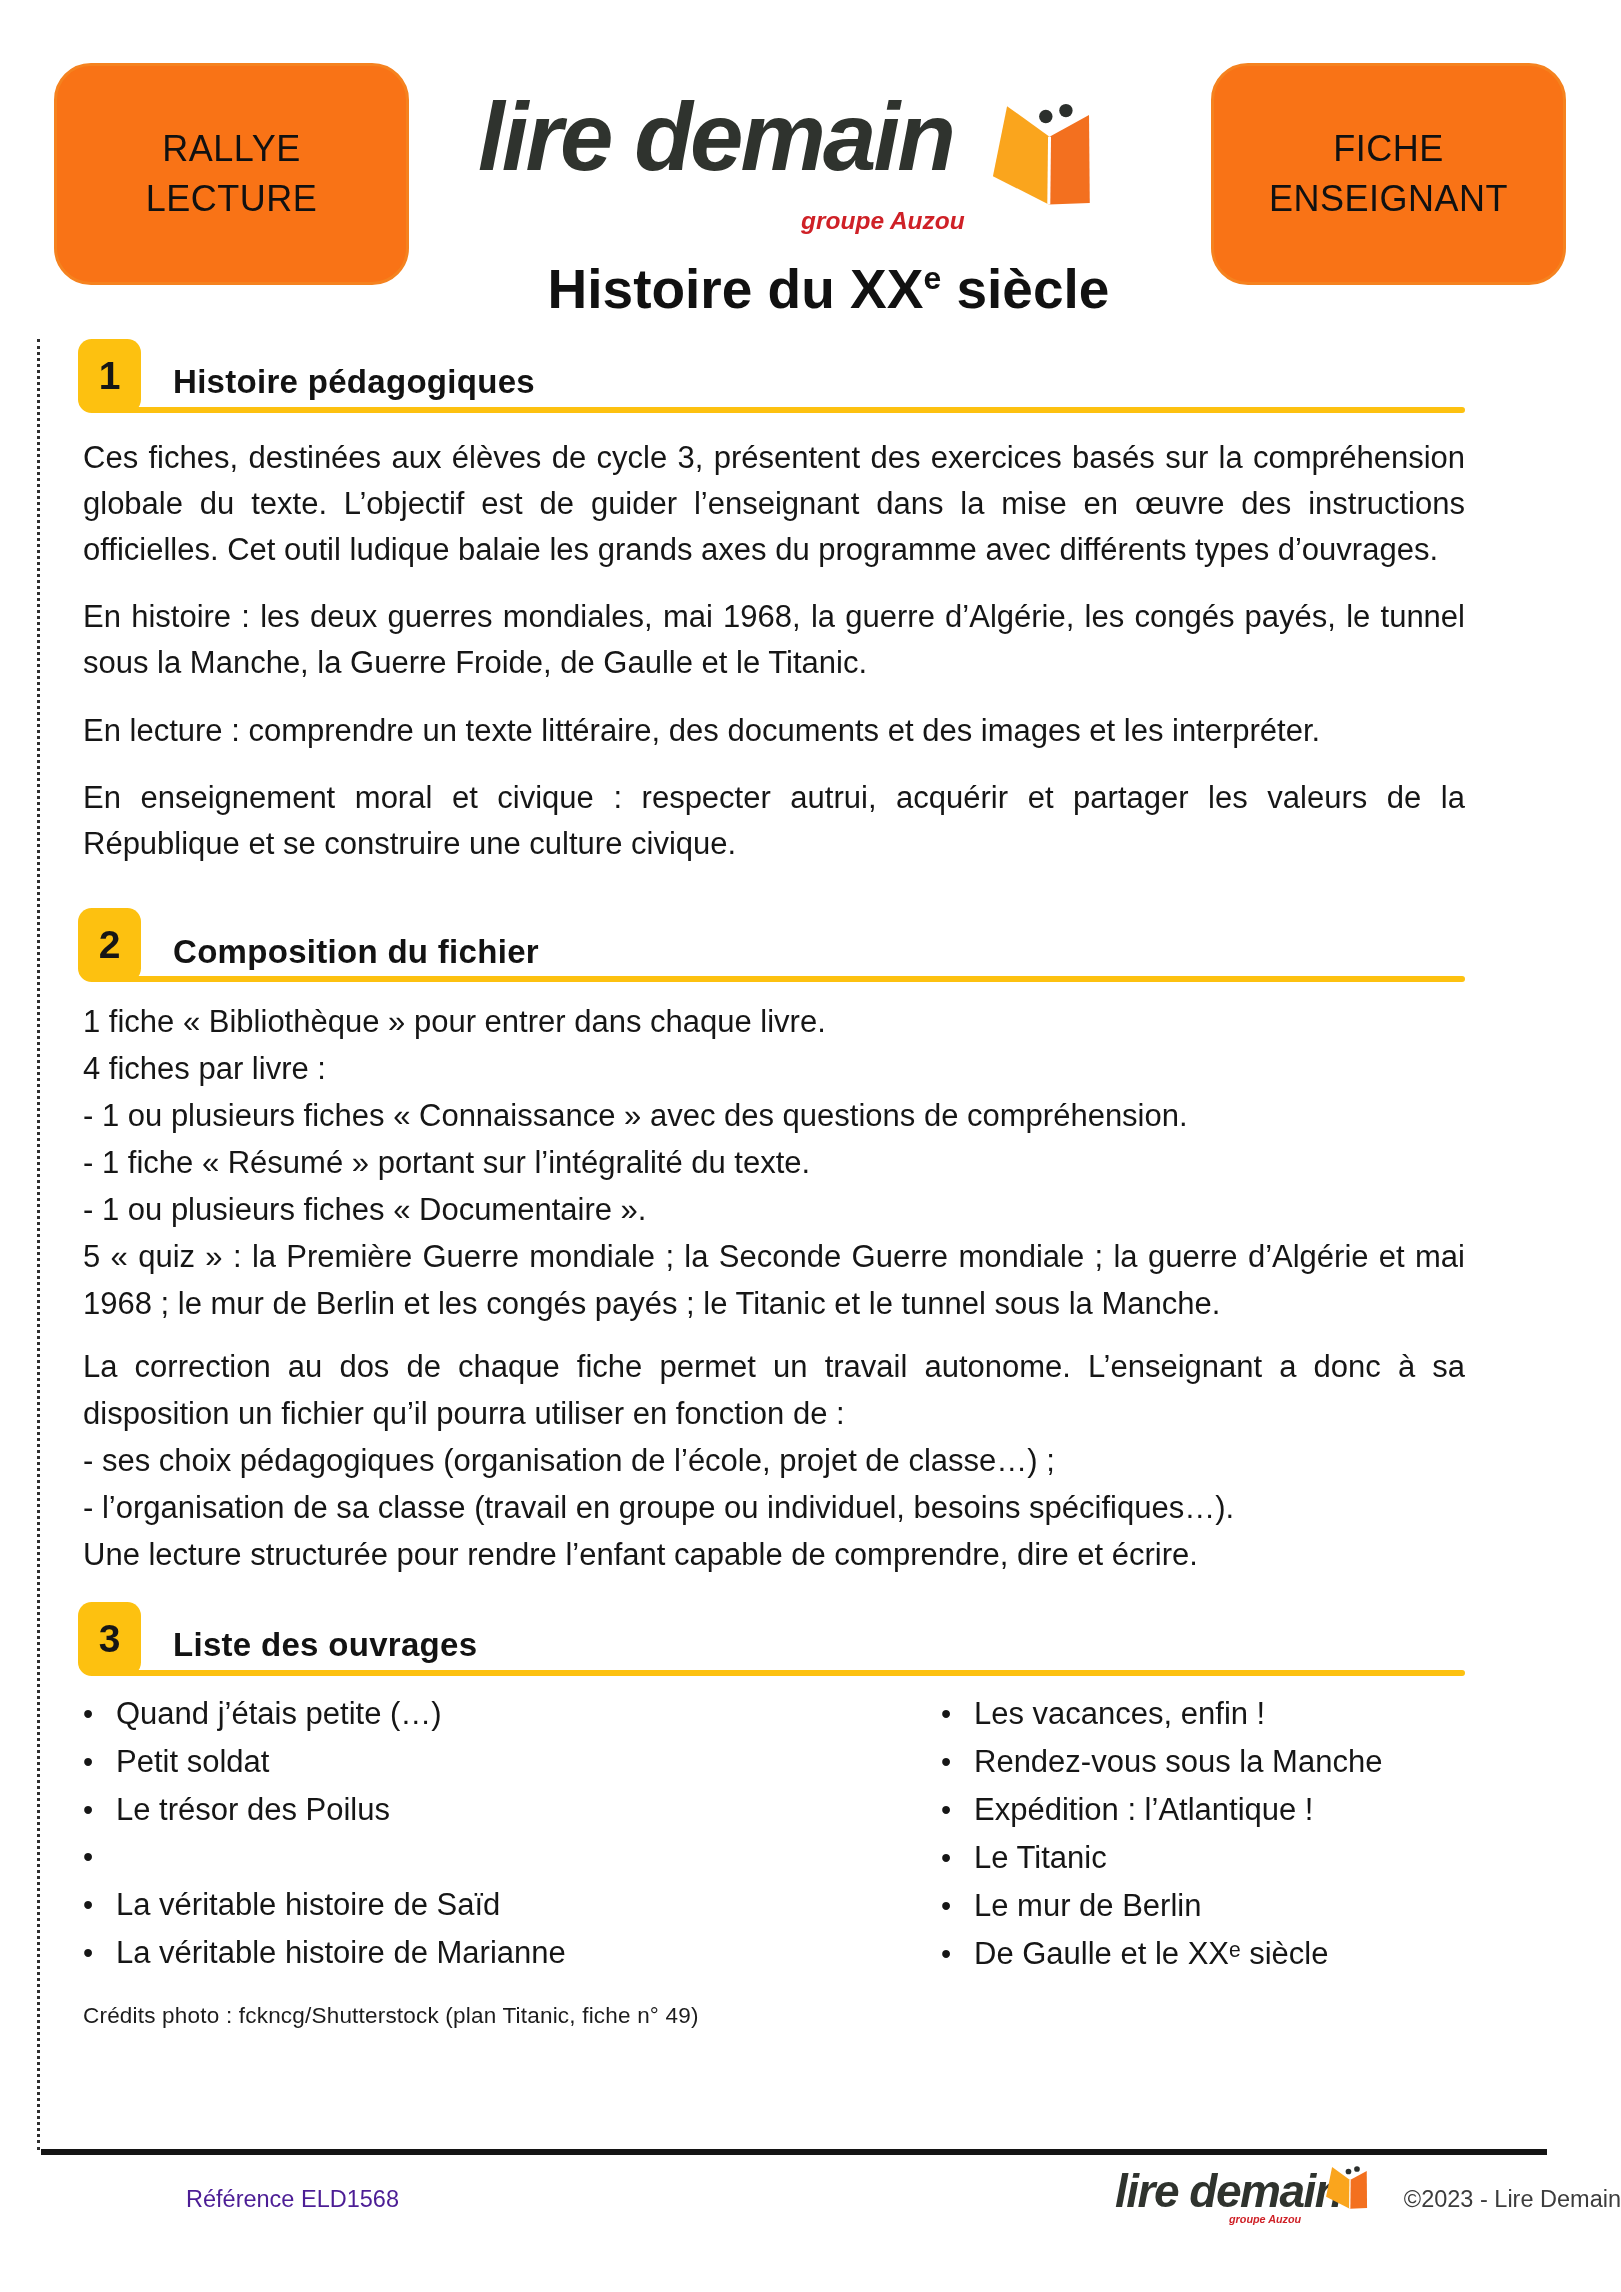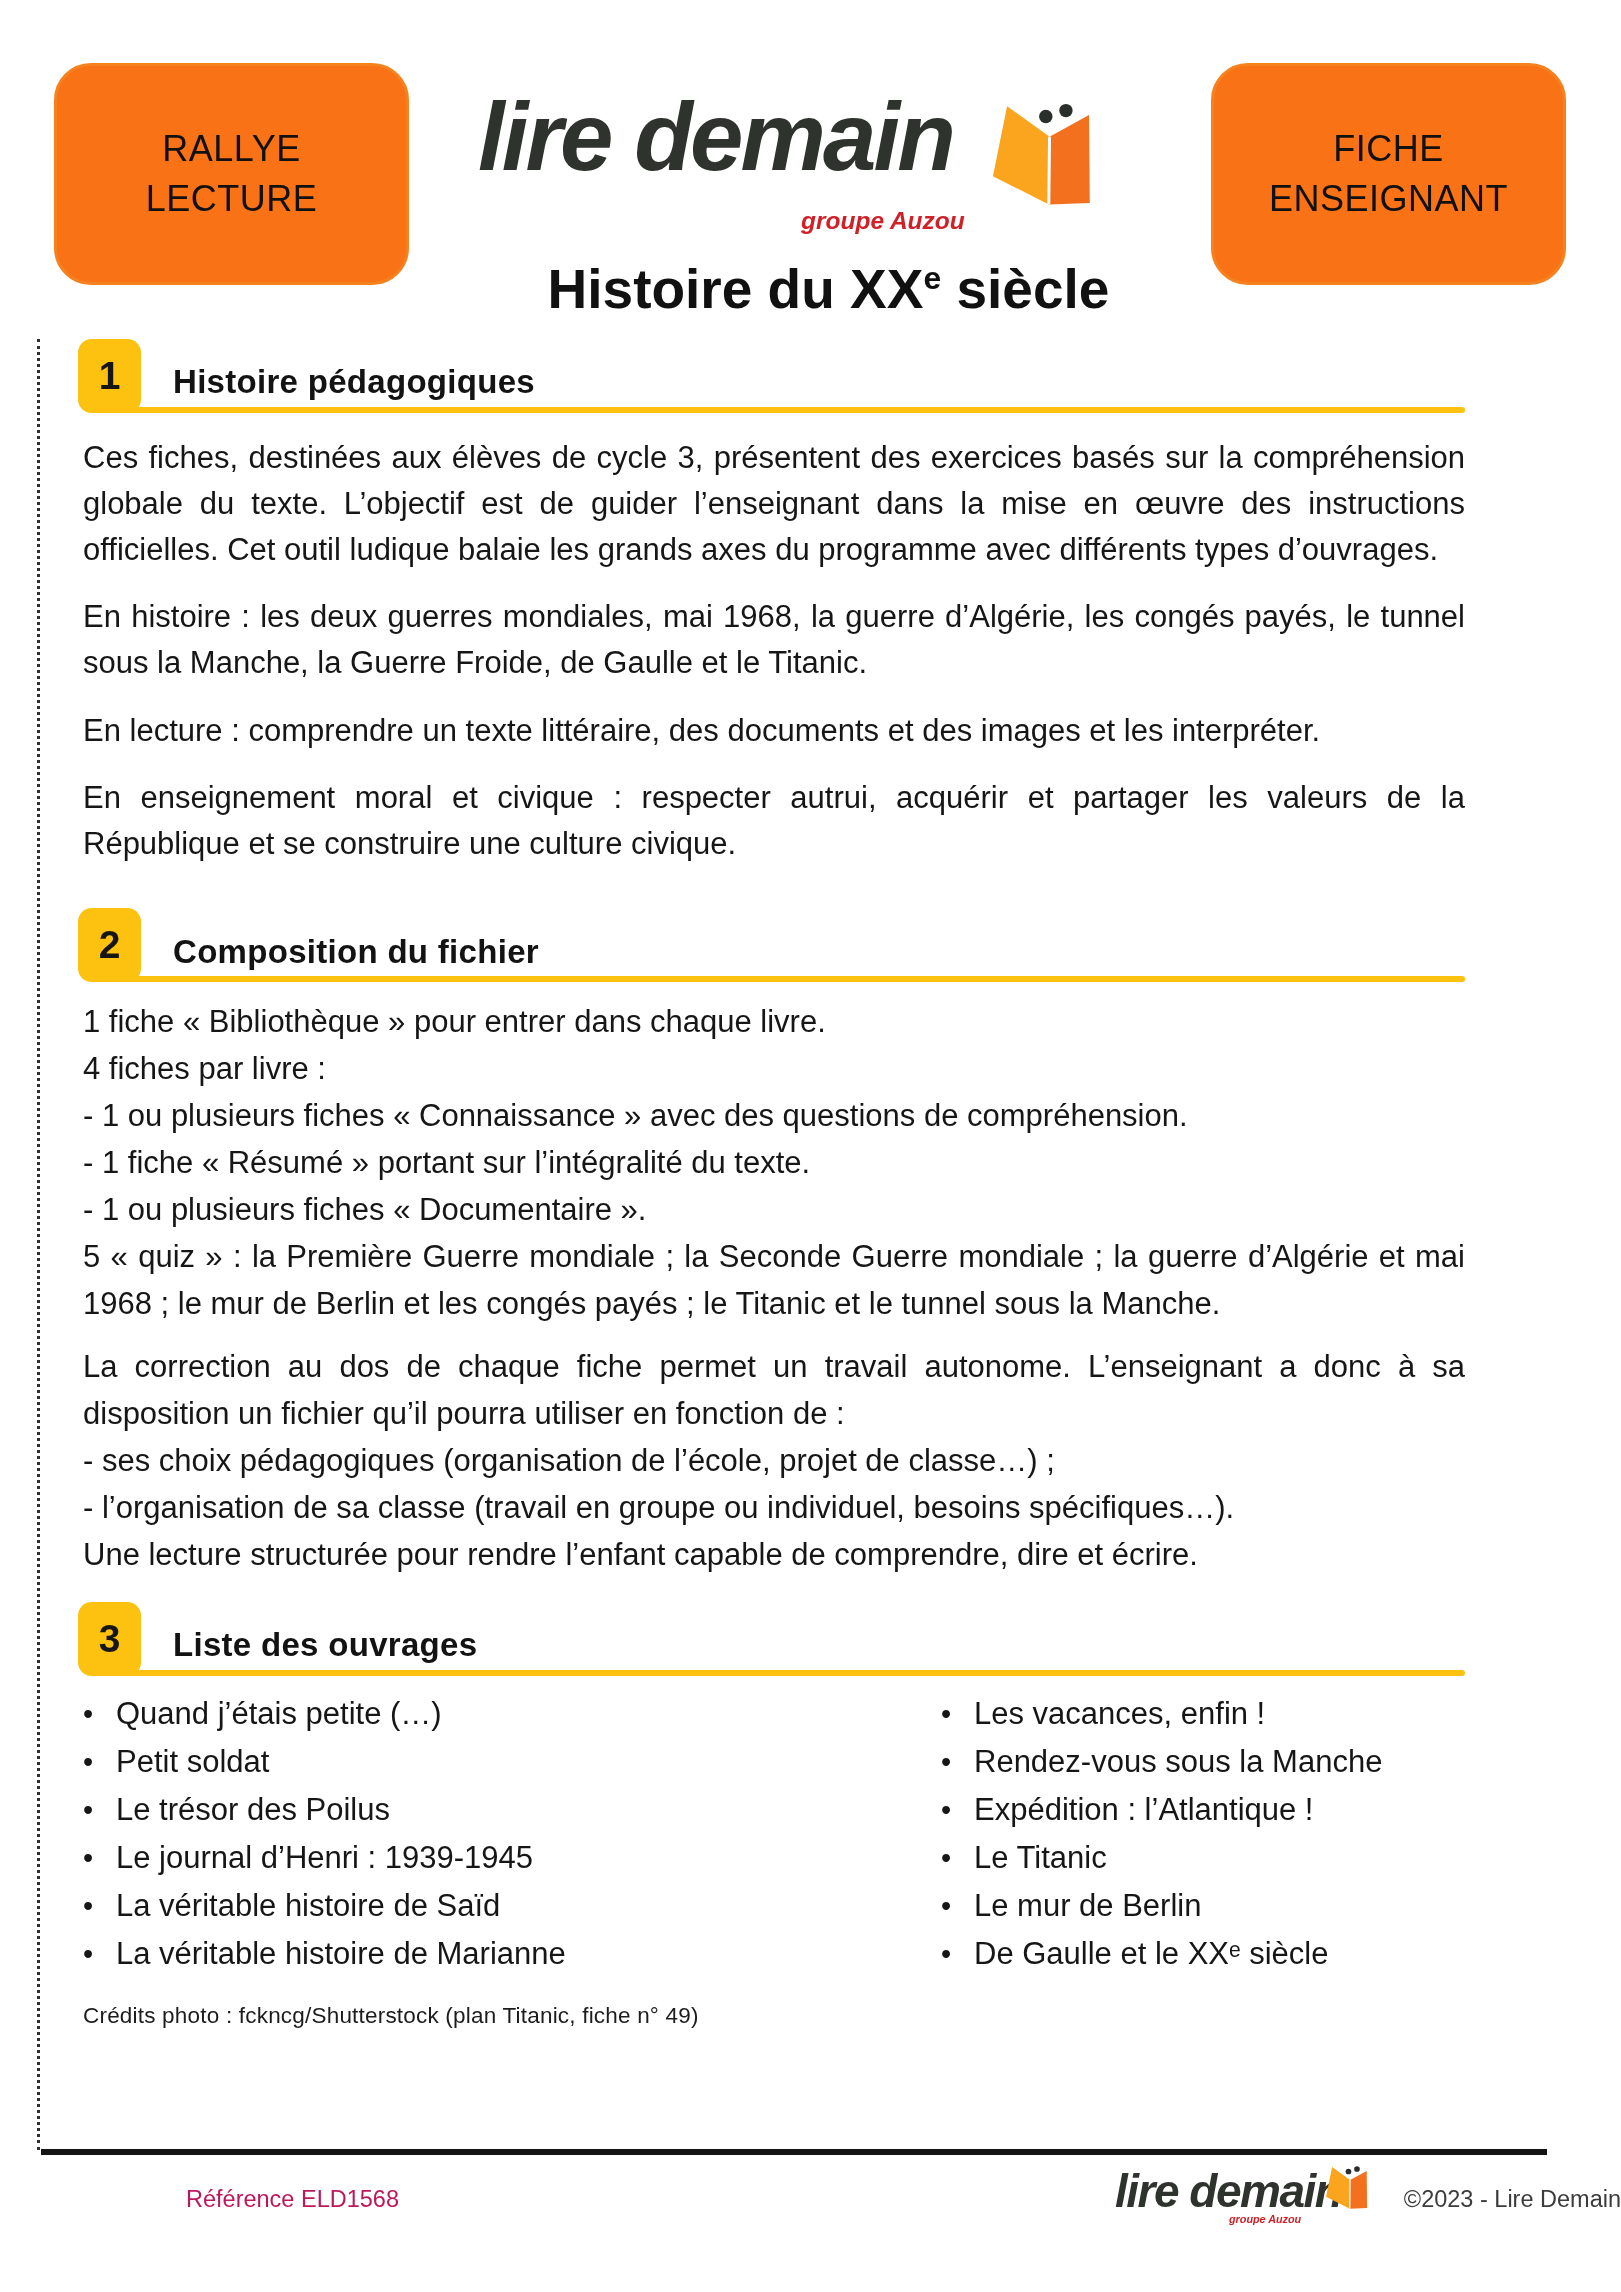--- a/index.html
+++ b/index.html
@@ -67,21 +67,21 @@
   
   .book-cols{display:flex;margin-top:13.7px;}
   .book-col{display:flex;flex-direction:column;}
   .book-col-left{width:858px;}
   .book-col-right{flex:1;}
   .li{display:flex;align-items:baseline;font-size:31px;line-height:47px;}
   .blt{width:33px;flex:0 0 33px;font-size:29px;}
   
   .credits{margin-top:25.5px;font-size:22.5px;color:#1c1c1c;letter-spacing:0.2px;}
   .footer-line{position:absolute;left:41px;top:2149px;width:1506px;height:5.9px;background:#141414;}
-  .footer-ref{position:absolute;left:186px;top:2186px;font-size:23.5px;color:#be185d;}
+  .footer-ref{position:absolute;left:186px;top:2186px;font-size:23.5px;color:#4c1d95;}
   .footer-copy{position:absolute;left:0;top:2186px;width:100%;text-align:right;font-size:23.5px;color:#3c3c3c;}
   .footer-logo{position:absolute;left:1115px;top:2162px;width:265px;height:74px;}
   .fl-text{
     position:absolute;left:0;top:2px;font-size:46px;font-weight:bold;font-style:italic;
     letter-spacing:-1.5px;color:#2F332E;white-space:nowrap;
   }
   .fl-group{position:absolute;left:114px;top:51px;font-size:10.8px;font-weight:bold;font-style:italic;color:#CF2127;white-space:nowrap;}
   .fl-book{position:absolute;left:190px;top:0;width:63px;height:60px;}
 </style>
 </head>
@@ -162,21 +162,20 @@
         <div class="li">
             <span class="blt">•</span>
             <span>Petit soldat</span>
           </div>
         <div class="li">
             <span class="blt">•</span>
             <span>Le trésor des Poilus</span>
           </div>
         <div class="li">
             <span class="blt">•</span>
-            <span>Le journal d’Henri : 1939-1945</span>
           </div>
         <div class="li">
             <span class="blt">•</span>
             <span>La véritable histoire de Saïd</span>
           </div>
         <div class="li">
             <span class="blt">•</span>
             <span>La véritable histoire de Marianne</span>
           </div>
       </div>

